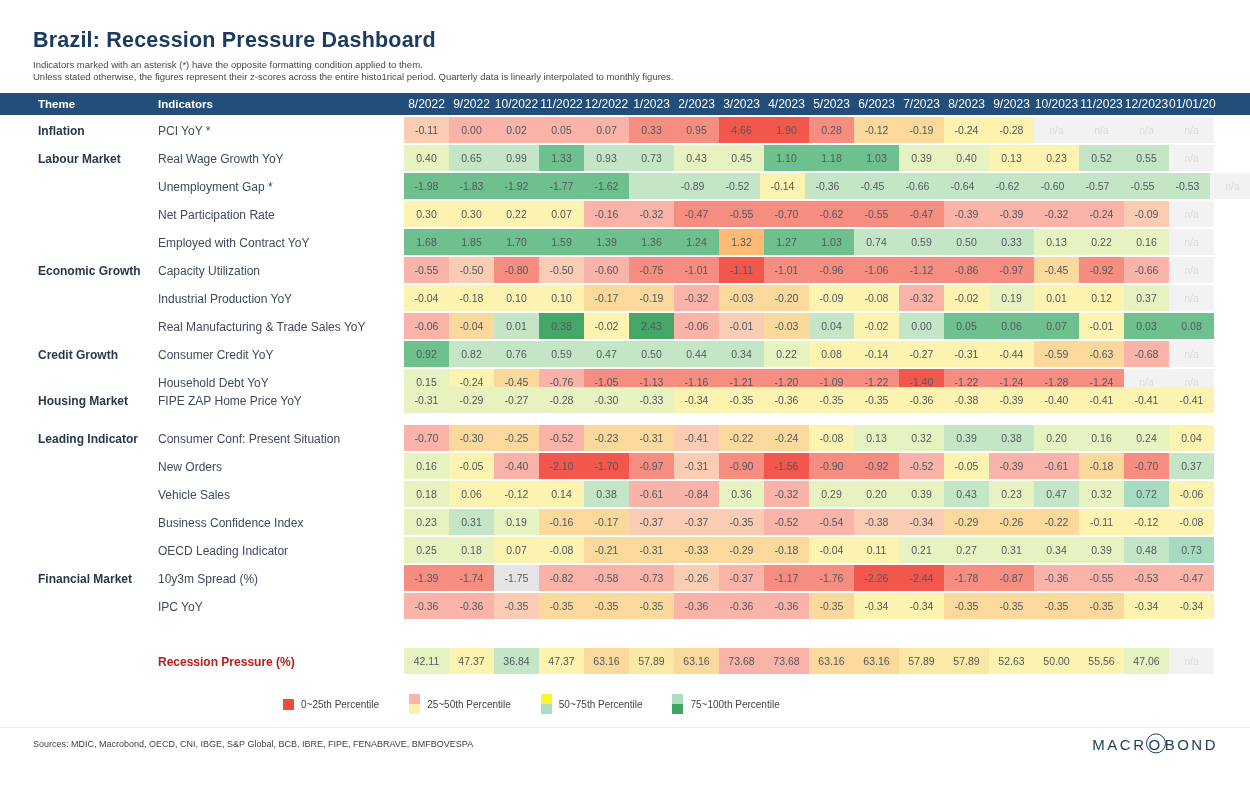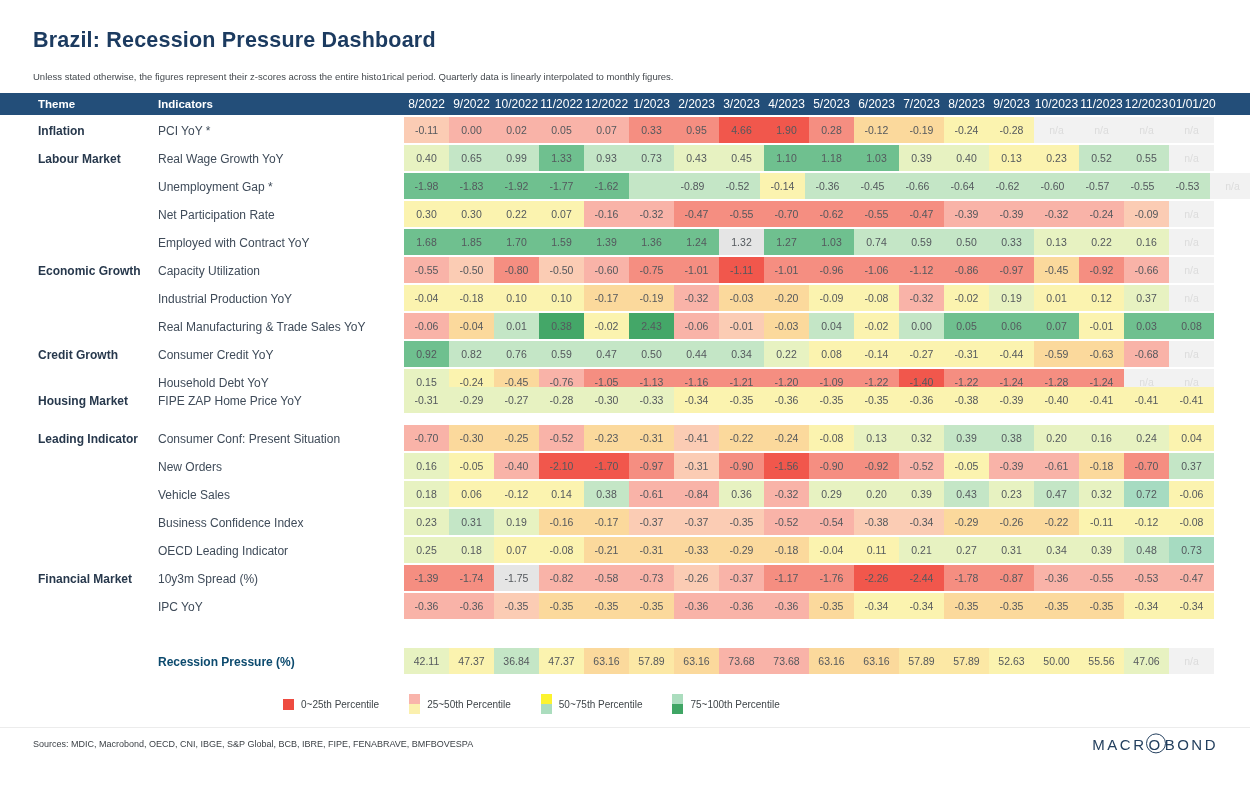--- a/index.html
+++ b/index.html
@@ -24,21 +24,21 @@
   
   .row{position:absolute;left:0;width:1250px;height:28px;}
   .theme{position:absolute;left:38px;line-height:28px;font-size:12px;font-weight:700;color:#27384c;white-space:nowrap;}
   .ind{position:absolute;left:158px;line-height:28px;font-size:12px;color:#3f4b59;white-space:nowrap;}
   .cells{position:absolute;left:404px;top:0;display:flex;}
   .cell{
     width:45px;height:26px;line-height:26px;text-align:center;
     font-size:10.5px;color:#54585d;
   }
   .cell.na{color:#dcdcdc;}
-  .summary .ind{font-weight:700;color:#0c4a6e;}
+  .summary .ind{font-weight:700;color:#b91c1c;}
 
   
   .legend{position:absolute;left:283px;top:692px;display:flex;gap:30px;align-items:center;height:24px;}
   .legend-item{display:flex;align-items:center;gap:7px;}
   .sw-stack{display:flex;flex-direction:column;}
   .sw{width:11px;height:10px;}
   .sw.single{height:11px;}
   .legend-label{font-size:10px;color:#3f4549;white-space:nowrap;}
 
   
@@ -52,20 +52,21 @@
   .mb-ring{
     position:absolute;width:18px;height:18px;border:1.2px solid #24405f;border-radius:50%;
     left:50%;top:50%;transform:translate(-50%,-58%);
   }
 </style>
 </head>
 <body>
 
 <div class="dash">
   <h1 class="title">Brazil: Recession Pressure Dashboard</h1>
+  <div class="sub sub1">Indicators marked with an asterisk (*) have the opposite formatting condition applied to them.</div>
   <div class="sub sub2">Unless stated otherwise, the figures represent their z-scores across the entire histo1rical period. Quarterly data is linearly interpolated to monthly figures.</div>
 
   <div class="thead">
     <span class="th-theme">Theme</span>
     <span class="th-ind">Indicators</span>
     <div class="th-months" id="months">
         <span class="th-m">8/2022</span>
         <span class="th-m">9/2022</span>
         <span class="th-m">10/2022</span>
         <span class="th-m">11/2022</span>
@@ -187,21 +188,21 @@
         <span class="theme"></span>
         <span class="ind">Employed with Contract YoY</span>
         <div class="cells">
           <span class="cell" style="background: rgb(111, 192, 143);">1.68</span>
           <span class="cell" style="background: rgb(111, 192, 143);">1.85</span>
           <span class="cell" style="background: rgb(111, 192, 143);">1.70</span>
           <span class="cell" style="background: rgb(111, 192, 143);">1.59</span>
           <span class="cell" style="background: rgb(111, 192, 143);">1.39</span>
           <span class="cell" style="background: rgb(111, 192, 143);">1.36</span>
           <span class="cell" style="background: rgb(111, 192, 143);">1.24</span>
-          <span class="cell" style="background: #e5e5e5;">1.32</span>
+          <span class="cell" style="background: #fdba74;">1.32</span>
           <span class="cell" style="background: rgb(111, 192, 143);">1.27</span>
           <span class="cell" style="background: rgb(111, 192, 143);">1.03</span>
           <span class="cell" style="background: rgb(196, 230, 198);">0.74</span>
           <span class="cell" style="background: rgb(196, 230, 198);">0.59</span>
           <span class="cell" style="background: rgb(196, 230, 198);">0.50</span>
           <span class="cell" style="background: rgb(196, 230, 198);">0.33</span>
           <span class="cell" style="background: rgb(231, 242, 193);">0.13</span>
           <span class="cell" style="background: rgb(231, 242, 193);">0.22</span>
           <span class="cell" style="background: rgb(231, 242, 193);">0.16</span>
           <span class="cell na" style="background: rgb(242, 242, 242);">n/a</span>

